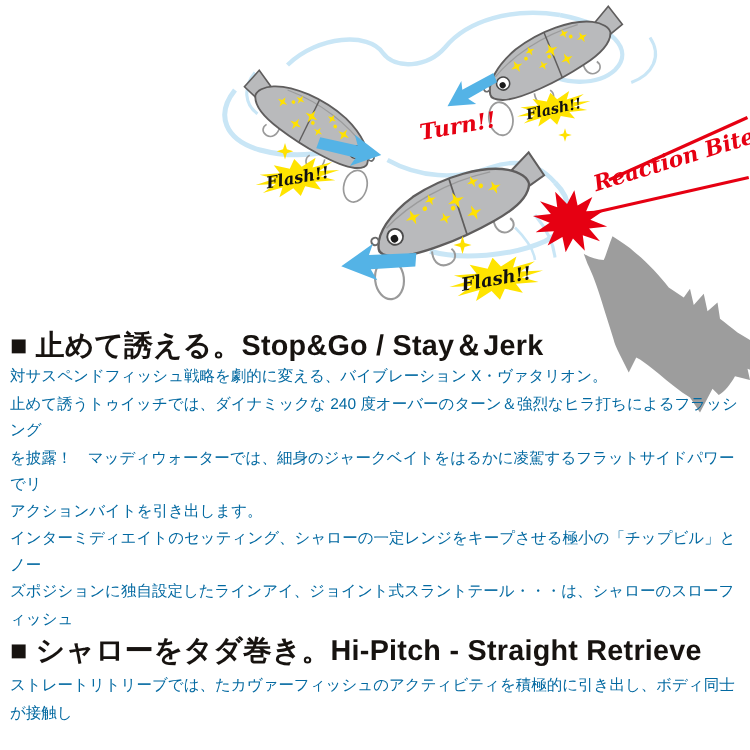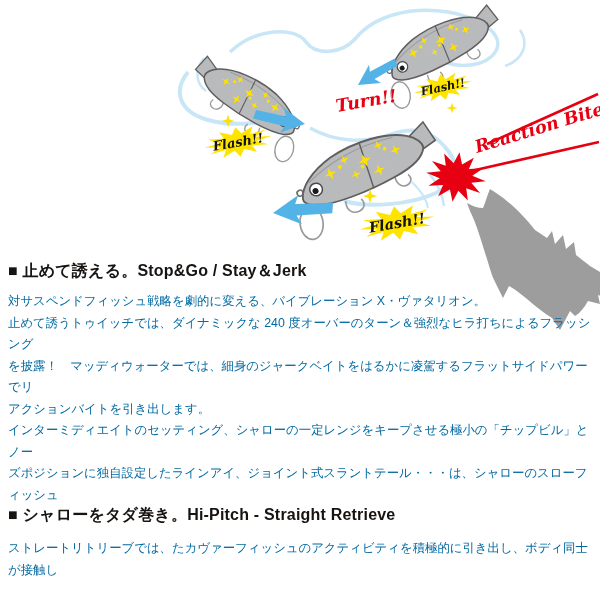--- a/index.html
+++ b/index.html
@@ -3,21 +3,21 @@
 <meta charset="utf-8">
 <style>
   html,body{margin:0;padding:0;}
   .page{
     position:relative;width:600px;height:600px;background:#ffffff;
     overflow:hidden;font-family:"Liberation Sans","DejaVu Sans",sans-serif;
   }
   .illus{position:absolute;top:0;left:0;}
   .sec-head{
     position:absolute;left:8px;width:588px;overflow:hidden;
-    font-size:16px;font-weight:bold;color:#171310;letter-spacing:0.2px;white-space:nowrap;
+    font-size:23px;font-weight:bold;color:#171310;letter-spacing:0.2px;white-space:nowrap;
   }
   .sec-body{
     position:absolute;left:8px;width:590px;overflow:hidden;
     font-size:12.4px;line-height:21.55px;color:#0369a1;
     white-space:pre-line;letter-spacing:0px;
   }
   #h1{top:261px;}
   #p1{top:291px;height:216px;}
   #h2{top:505px;}
   #p2{top:538px;height:46px;line-height:21.8px;}

